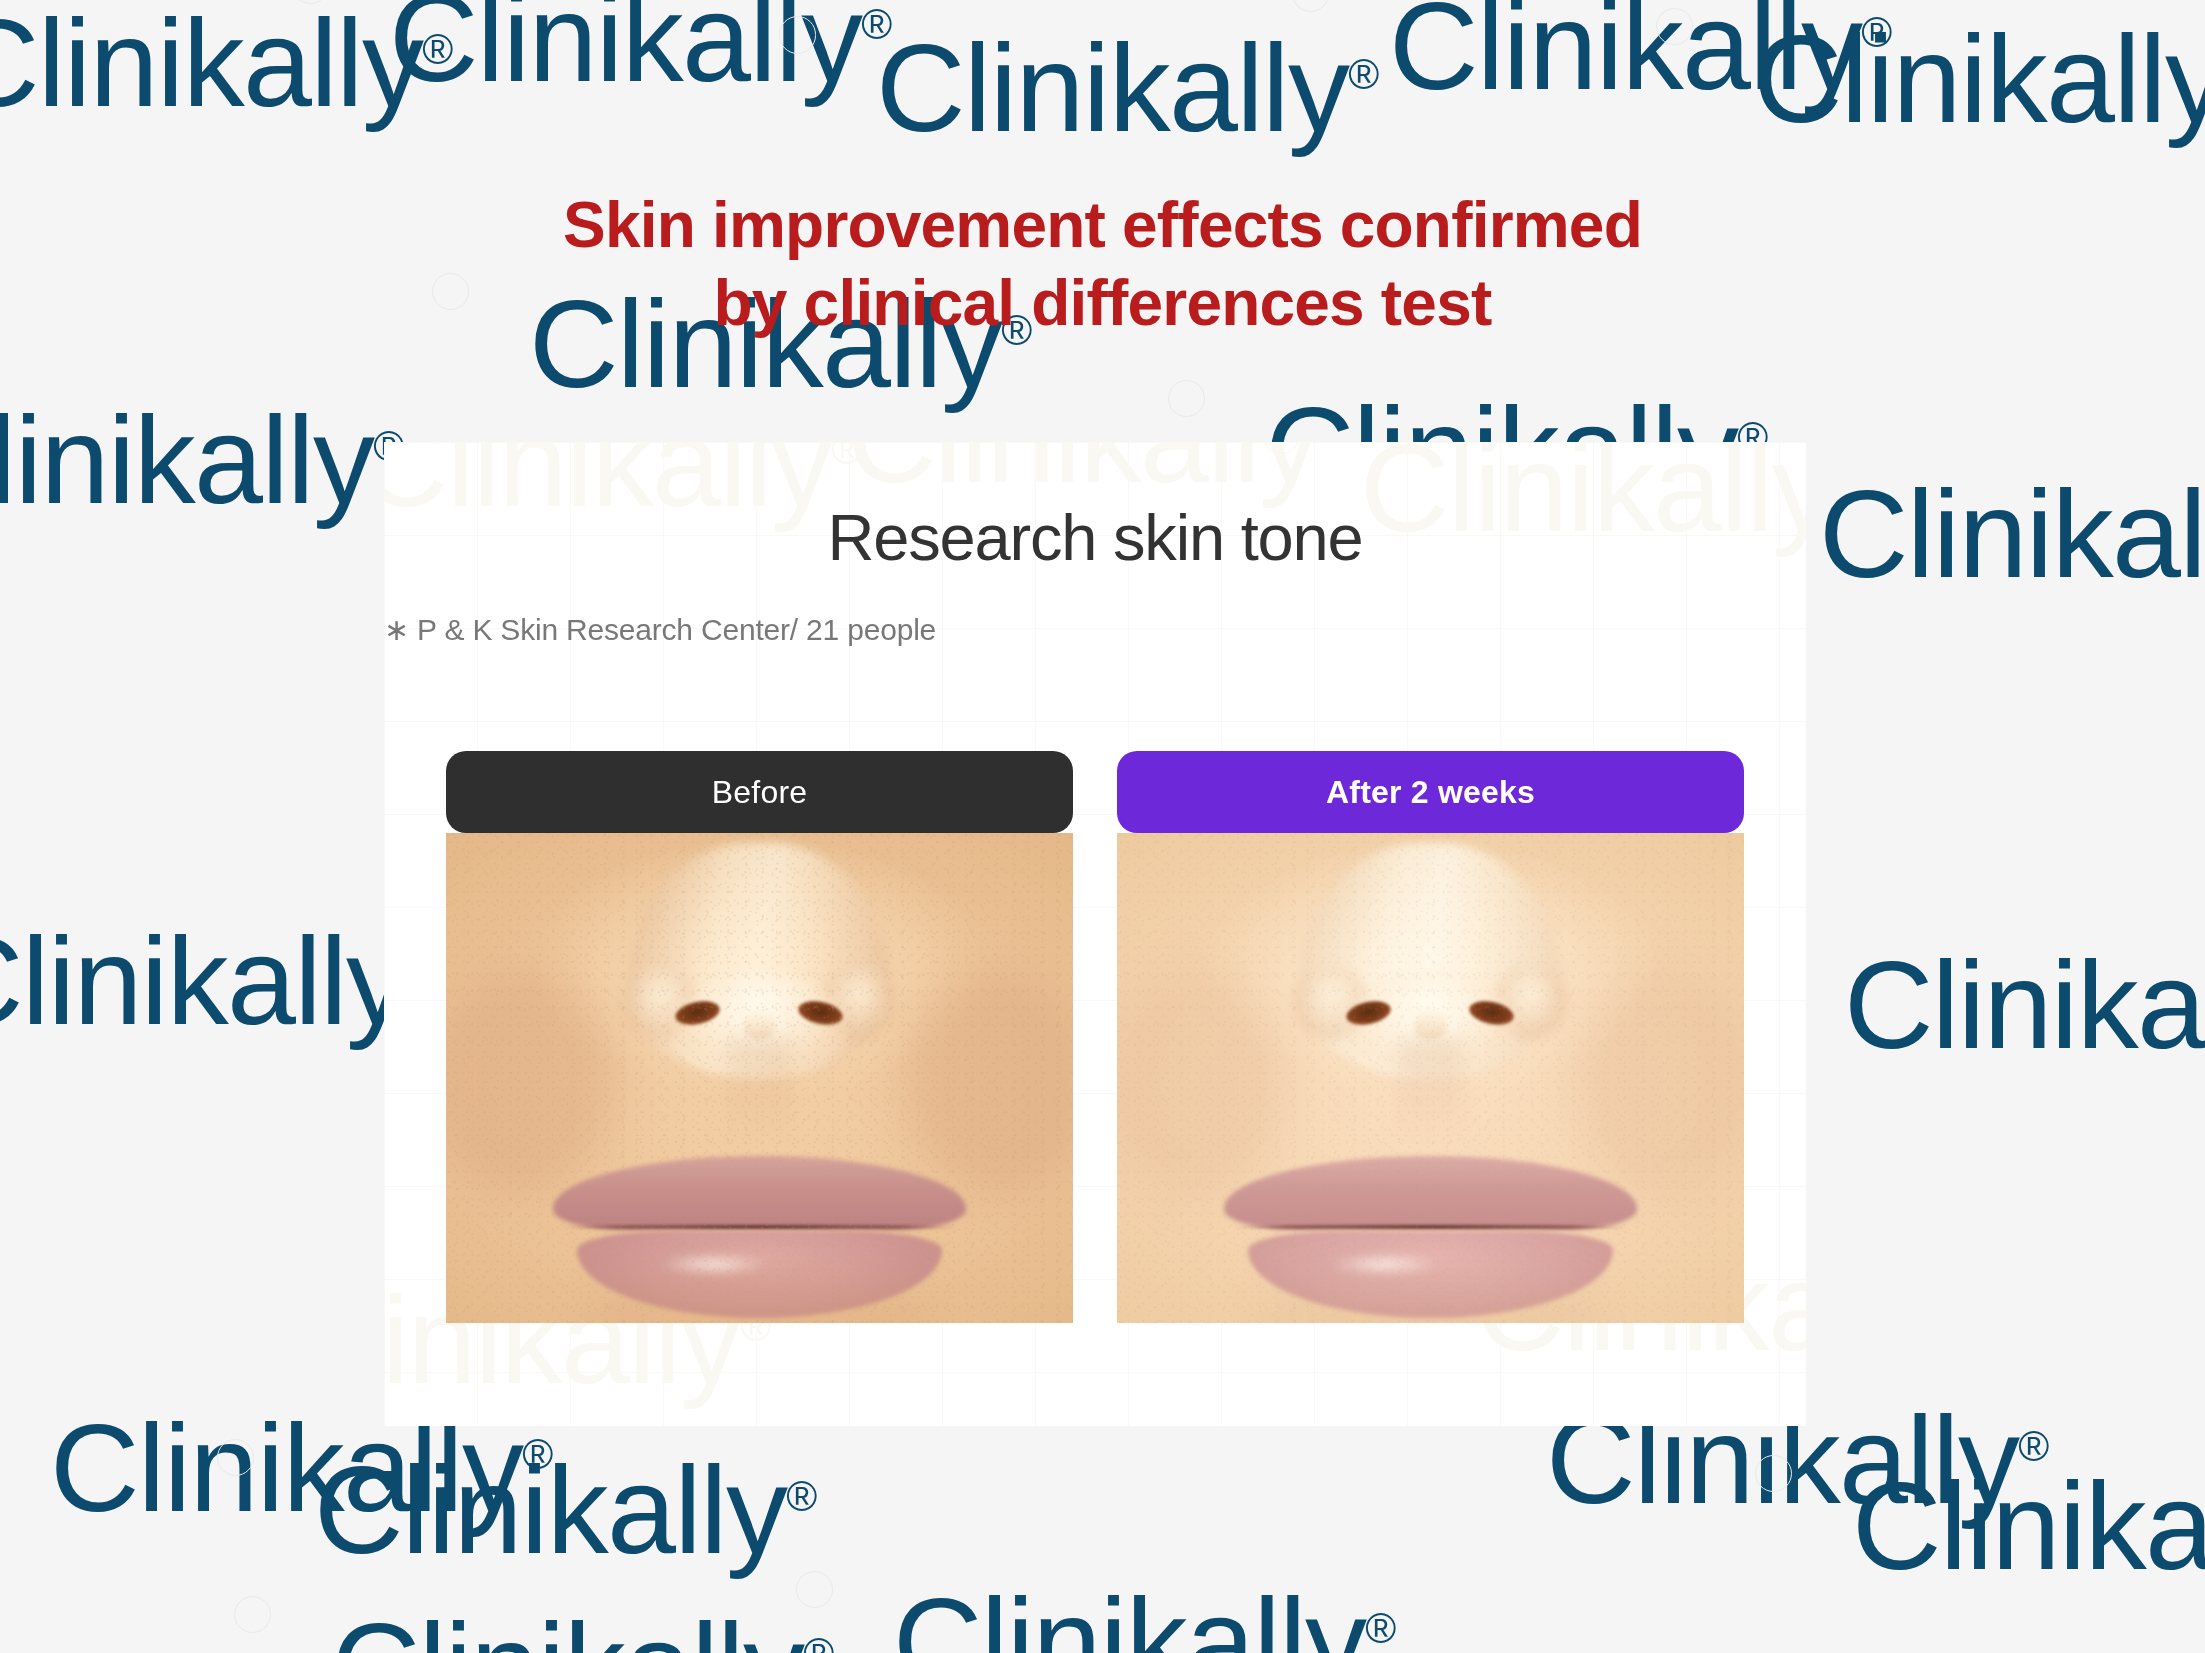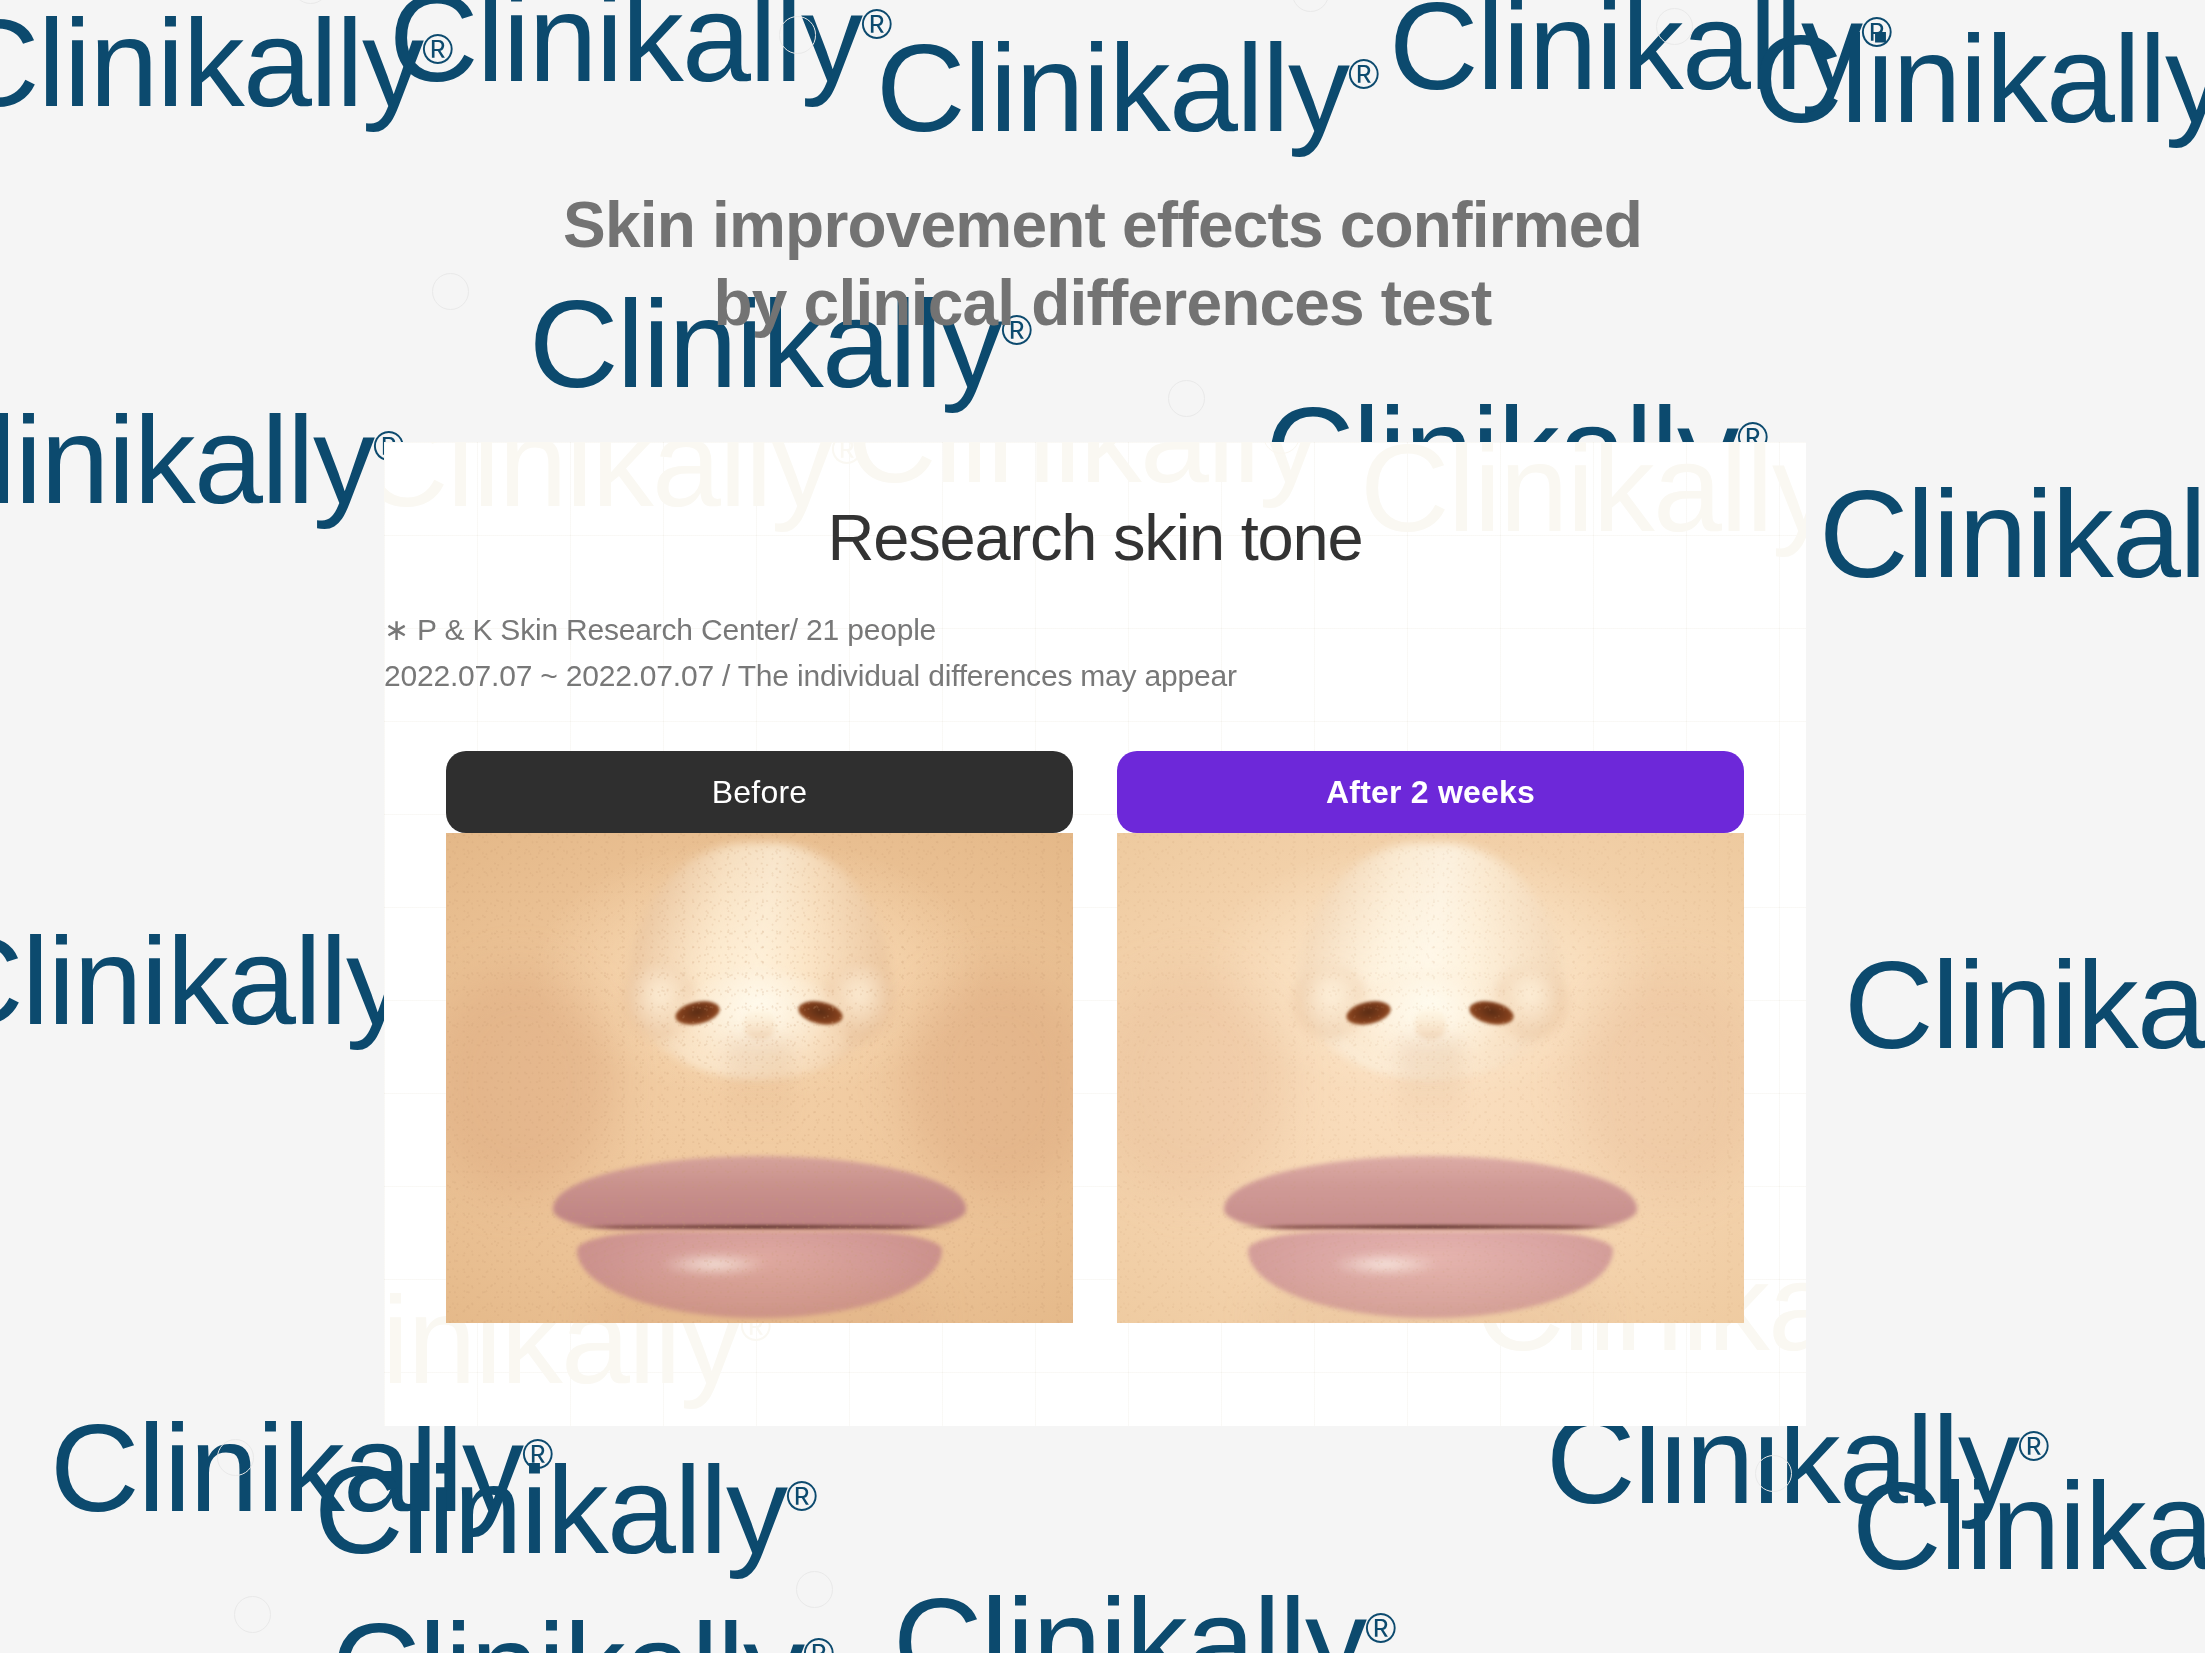--- a/index.html
+++ b/index.html
@@ -51,21 +51,21 @@
   }
 
   
   #page-heading {
     position: absolute;
     top: 186px;
     left: 0;
     width: 2205px;
     text-align: center;
     z-index: 3;
-    color: #737373;
+    color: #b91c1c;
     font-size: 64px;
     font-weight: 700;
     line-height: 1.22;
     letter-spacing: -0.8px;
   }
   #page-heading .line { display: block; }
 
   
   #result-card {
     position: absolute;
@@ -400,21 +400,20 @@
     <div class="wm" style="left:-116px; top:827px;font-size:124px;"><span>Clinikally</span><span class="reg">®</span></div>
     <div class="wm" style="left:1091px; top:794px; font-size:124px;"><span class="ring"></span><span>Clinikally</span></div>
   </div>
 
   <div id="card-content">
 
     <h2 id="card-title">Research skin tone</h2>
 
     <div id="card-subtitle">
       <span class="sub-line">∗ P &amp; K Skin Research Center/ 21 people</span>
-      <span class="sub-line">2022.07.07 ~ 2022.07.07 / The individual differences may appear</span>
     </div>
 
     <div id="comparison-row">
 
       <figure class="compare-panel">
         <figcaption class="panel-label before">Before</figcaption>
         <div class="panel-photo">
           <div class="face before">
             <div class="skin-base"></div>
             <div class="cheek-l"></div>

